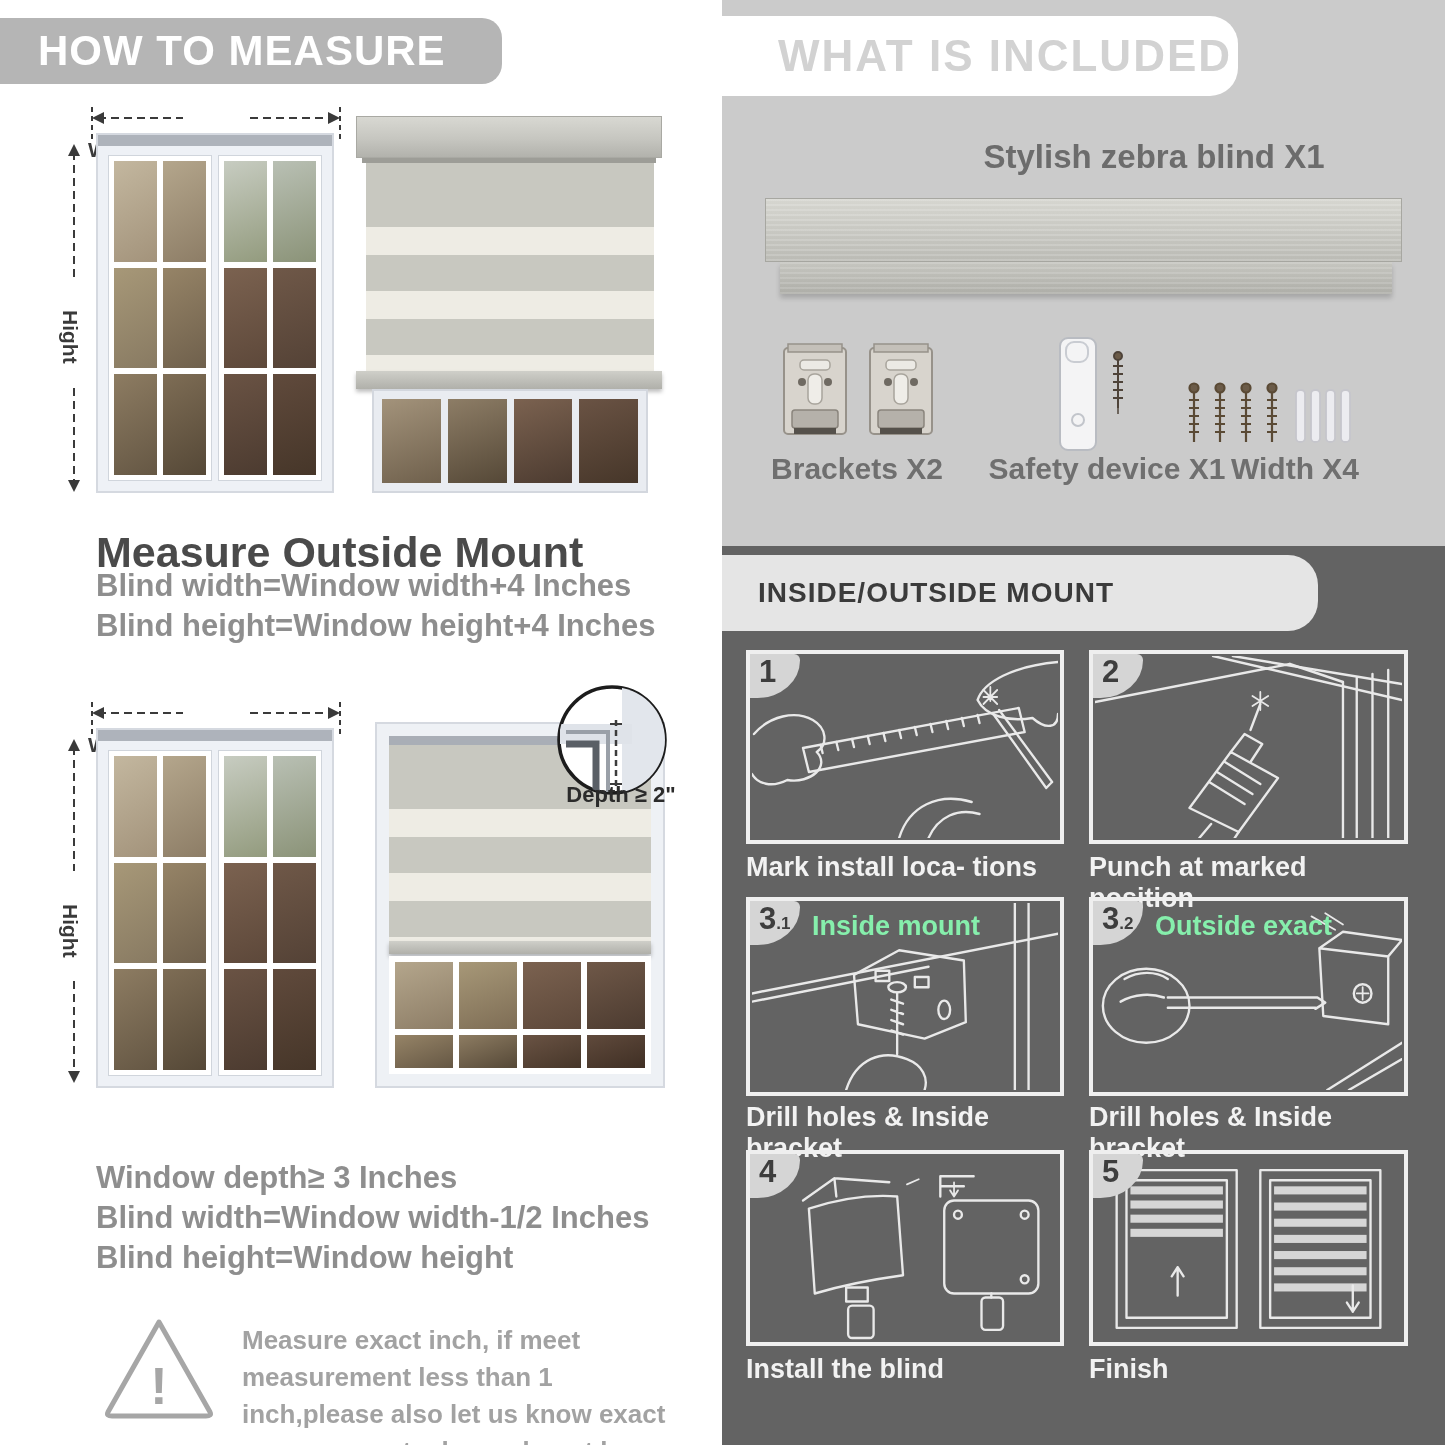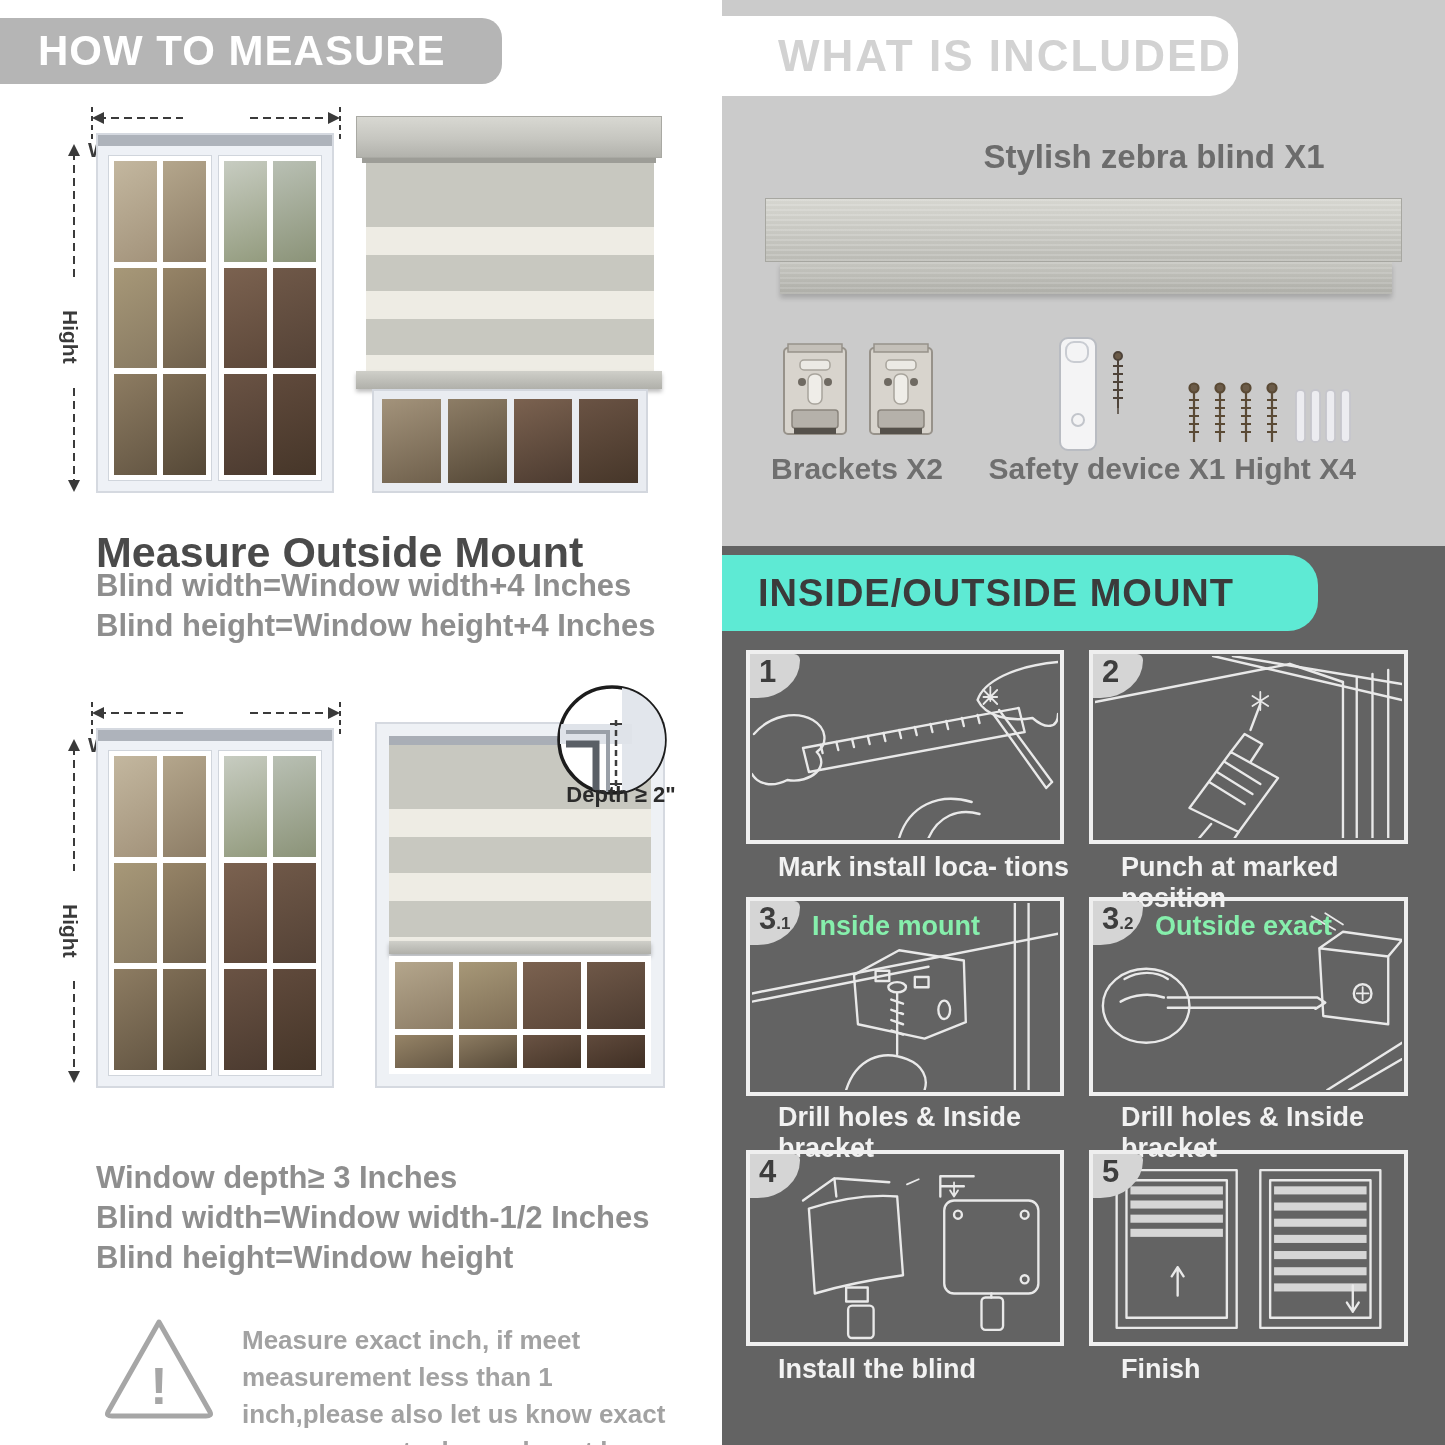--- a/index.html
+++ b/index.html
@@ -86,33 +86,33 @@
       repeating-linear-gradient(180deg,rgba(255,255,255,.16) 0 2px,rgba(0,0,0,0) 2px 5px),
       linear-gradient(180deg,#d6d6d0,#bbbbb5);
     border:1px solid #a7a7a1;box-sizing:border-box;}
   .rail-sub{left:58px;top:262px;width:612px;height:32px;
     background:
       repeating-linear-gradient(180deg,rgba(255,255,255,.14) 0 2px,rgba(0,0,0,0) 2px 5px),
       linear-gradient(180deg,#c6c6c0,#aeaea8);
     box-shadow:0 4px 5px rgba(0,0,0,.18);}
   .item-label{font-size:30px;font-weight:bold;color:#6f6f6f;text-align:center;}
 
-  .mount-bar{left:0;top:9px;width:596px;height:76px;background:#5eead4;
-    border-radius:0 30px 30px 0;color:#3b3b3b;font-size:38px;font-weight:bold;
+  .mount-bar{left:0;top:9px;width:596px;height:76px;background:#e5e5e5;
+    border-radius:0 30px 30px 0;color:#3b3b3b;font-size:28px;font-weight:bold;
     line-height:76px;padding-left:36px;box-sizing:border-box;letter-spacing:1px;}
 
   .step-panel{border:4px solid #efefef;box-sizing:border-box;}
   .step-art{position:absolute;left:2px;top:2px;width:calc(100% - 4px);height:calc(100% - 4px);}
   .badge{position:absolute;left:0;top:0;width:50px;height:44px;background:#d5d5d5;
     border-radius:0 6px 85% 0;display:flex;align-items:flex-start;justify-content:flex-start;
     padding:1px 0 0 9px;box-sizing:border-box;color:#3e3e3e;}
   .badge-num{font-size:31px;font-weight:bold;line-height:34px;}
   .badge-sub{font-size:17px;font-weight:bold;line-height:44px;}
   .step-title{position:absolute;left:62px;top:10px;font-size:27px;font-weight:bold;color:#86efac;}
-  .step-caption{font-size:27px;font-weight:bold;color:#f2f2f2;margin-left:32px;}
+  .step-caption{font-size:27px;font-weight:bold;color:#f2f2f2;}
 
   svg{display:block;}
   .lineart{stroke:#e9e9e9;stroke-width:2.4;fill:none;stroke-linecap:round;stroke-linejoin:round;}
   .stripe{fill:#d6d6d6;stroke:none;}
 </style>
 </head>
 <body>
 
 <div id="canvas">
 
@@ -326,21 +326,21 @@
       <g fill="rgba(240,240,244,0.9)" stroke="#c6c6cc" stroke-width="1.8">
         <rect x="112" y="10" width="9" height="52" rx="4"></rect>
         <rect x="127" y="10" width="9" height="52" rx="4"></rect>
         <rect x="142" y="10" width="9" height="52" rx="4"></rect>
         <rect x="157" y="10" width="9" height="52" rx="4"></rect>
       </g>
     </svg>
 
     <div class="abs item-label" style="left:20px;top:452px;width:230px;">Brackets X2</div>
     <div class="abs item-label" style="left:250px;top:452px;width:270px;">Safety device X1</div>
-    <div class="abs item-label" style="left:478px;top:452px;width:190px;">Hight X4</div>
+    <div class="abs item-label" style="left:478px;top:452px;width:190px;">Width X4</div>
   </div>
 
   <div class="abs right-bottom">
     <div class="abs mount-bar">INSIDE/OUTSIDE MOUNT</div>
 
     <div class="abs step-panel" style="left:24px;top:104px;width:318px;height:194px;">
       <svg class="step-art lineart" viewBox="0 0 312 182" preserveAspectRatio="none">
         <path d="M2,78 C18,60 44,54 62,64 C76,72 78,88 66,96 C80,110 60,128 36,124 C20,132 6,128 0,118"></path>
         <path d="M52,92 L272,52 L278,76 L58,116 Z"></path>
         <path d="M70,89 l2,8 M86,86 l2,8 M102,83 l2,8 M118,80 l2,8 M134,77 l2,8 M150,74 l2,8 M166,71 l2,8 M182,68 l2,8 M198,65 l2,8 M214,62 l2,8 M230,59 l2,8"></path>

